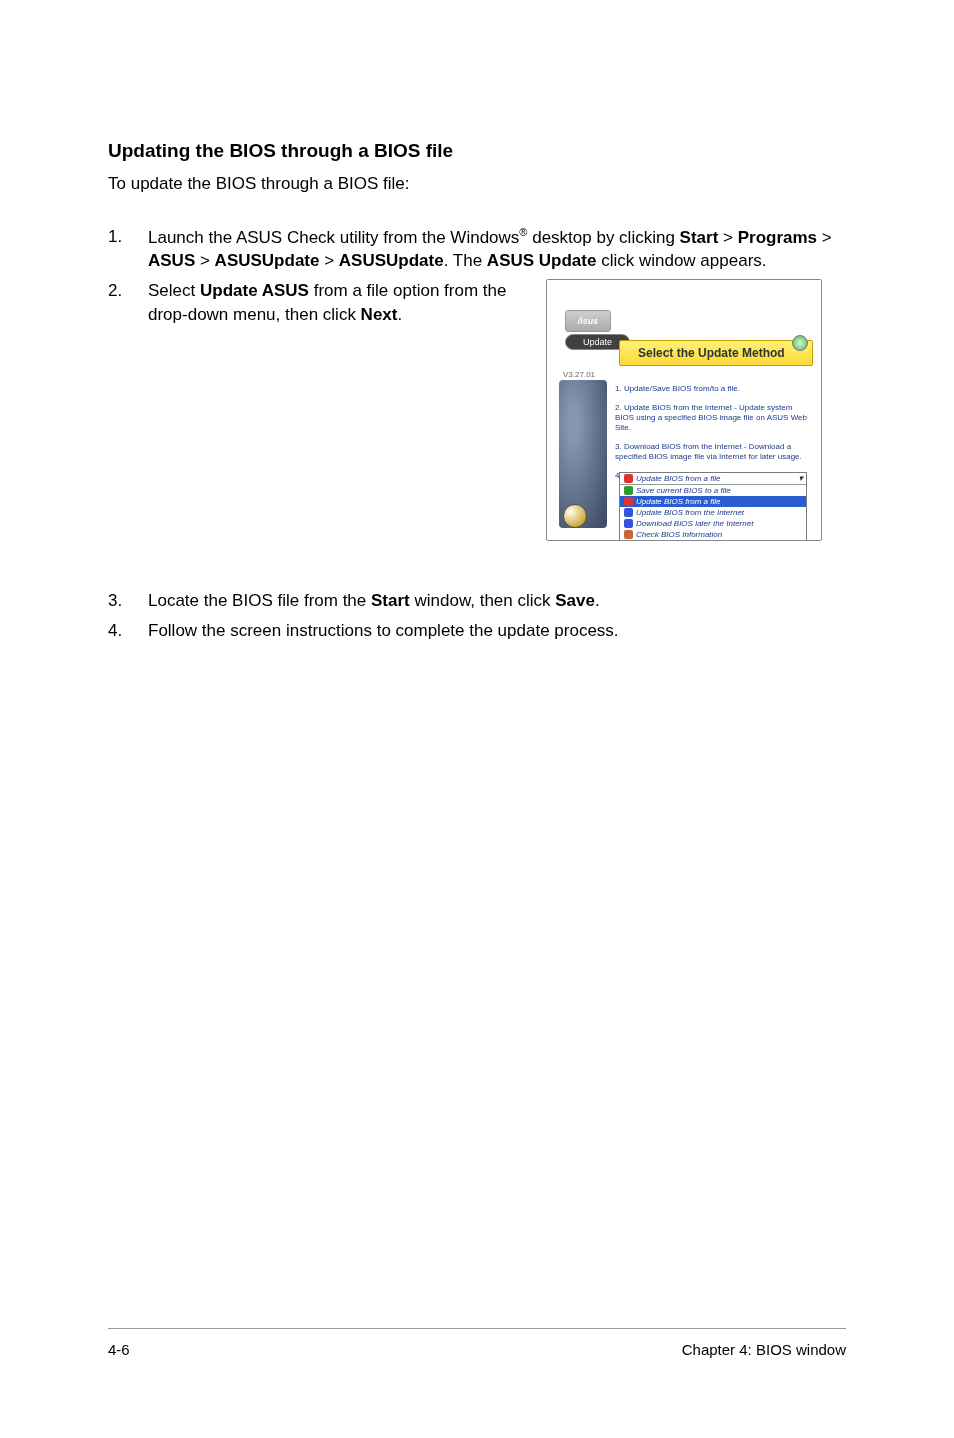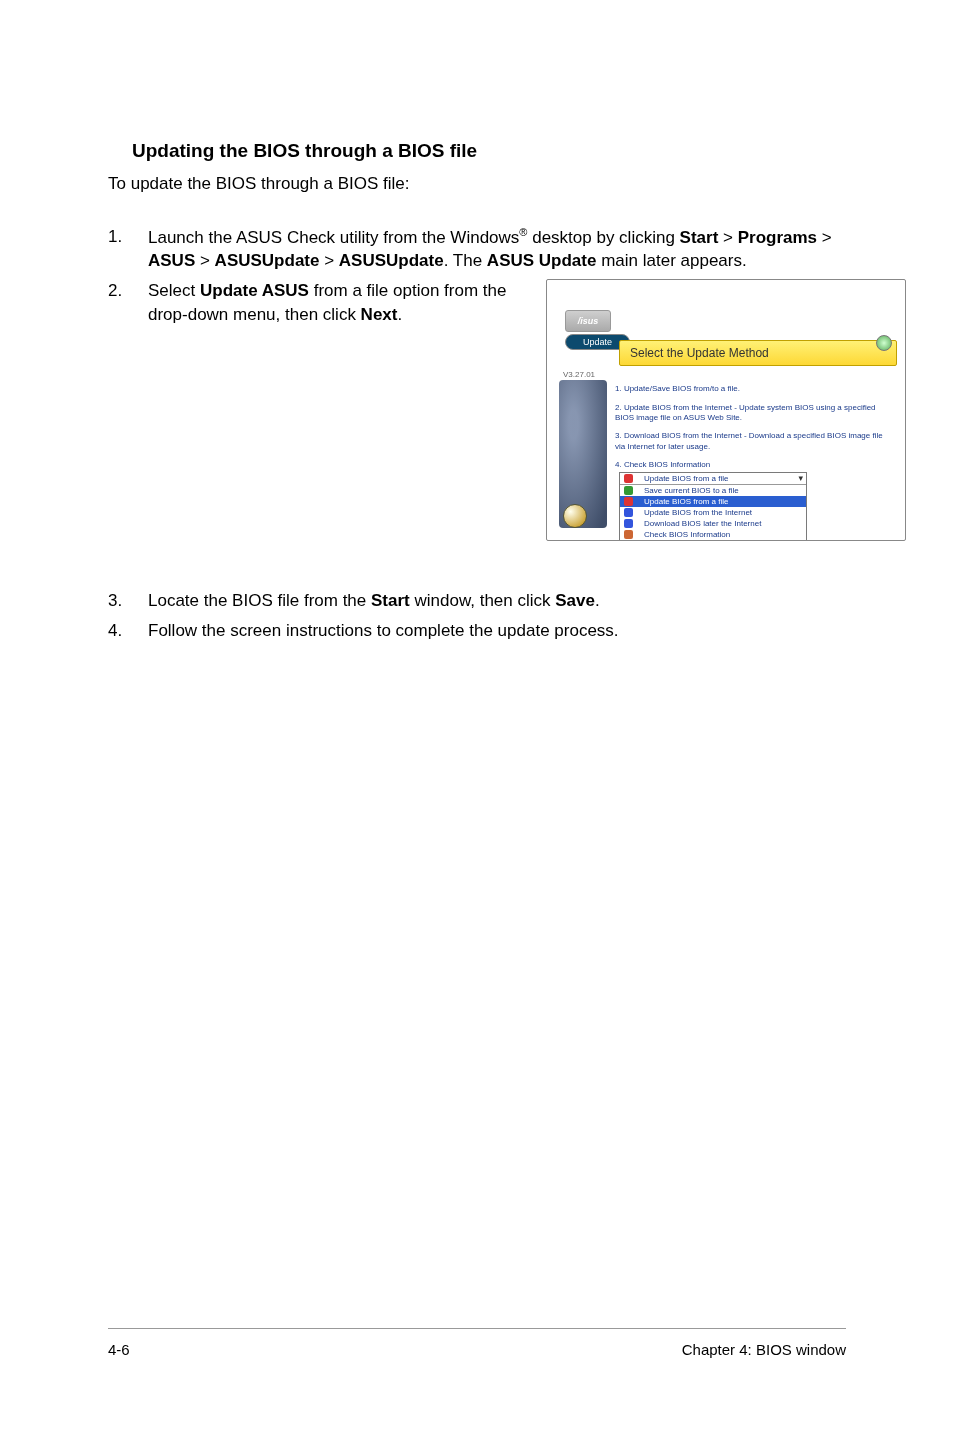--- a/index.html
+++ b/index.html
@@ -15,21 +15,20 @@
       position: relative;
       color: #000;
     }
     .page {
       padding: 140px 108px 0 108px;
     }
     .section-title {
       font-size: 19px;
       font-weight: bold;
       margin-bottom: 12px;
-      margin-left: 24px;
     }
     .intro {
       font-size: 17px;
       margin-bottom: 31px;
     }
     .step {
       display: flex;
       font-size: 17px;
       margin-bottom: 6px;
       line-height: 1.4;
@@ -64,21 +63,21 @@
       left: 108px;
       right: 108px;
       border-top: 1px solid #999;
       padding-top: 12px;
       display: flex;
       justify-content: space-between;
       font-size: 15px;
     }
     
     .app-shot {
-      width: 360px;
+      width: 276px;
       height: 262px;
       position: relative;
       background: #fff;
       border: 1px solid #888;
       border-radius: 2px;
       overflow: hidden;
     }
     .app-header-logo {
       position: absolute;
       top: 30px;
@@ -93,41 +92,41 @@
       font-weight: bold;
       display: flex;
       align-items: center;
       justify-content: center;
       font-style: italic;
     }
     .app-update-tab {
       position: absolute;
       top: 54px;
       left: 18px;
-      background: #0c4a6e;
+      background: #404040;
       color: #fff;
       font-size: 9px;
       padding: 2px 17px;
       border: 1px solid #888;
       border-radius: 8px;
     }
     .app-title-bar {
       position: absolute;
       top: 60px;
       left: 72px;
       right: 8px;
       height: 26px;
       background: linear-gradient(#fff176, #fdd835);
       border: 1px solid #c0a000;
       border-radius: 2px;
       display: flex;
       align-items: center;
-      padding-left: 10px;
+      padding-left: 18px;
       font-size: 12px;
-      font-weight: normal;
+      font-weight: bold;
       color: #333;
     }
     .app-title-bar::after {
       content: "";
       position: absolute;
       right: 4px;
       top: -6px;
       width: 14px;
       height: 14px;
       border-radius: 50%;
@@ -169,22 +168,23 @@
       top: 192px;
       width: 188px;
       border: 1px solid #7a7a7a;
       background: #fff;
       font-size: 8px;
     }
     .app-dropdown-row {
       padding: 1px 4px;
       display: flex;
       align-items: flex-end;
-      gap: 11px;
+      gap: 3px;
       color: #1a3a8a;
+      font-style: italic;
     }
     .app-dropdown-row.sel {
       background: #2a5ed0;
       color: #fff;
     }
     .app-dropdown-head {
       border-bottom: 1px solid #999;
       position: relative;
     }
     .app-dropdown-head::after {
@@ -220,21 +220,21 @@
 </head>
 <body>
 
 <div class="page">
   <div class="section-title">Updating the BIOS through a BIOS file</div>
   <div class="intro">To update the BIOS through a BIOS file:</div>
 
   <div class="step">
     <div class="step-num">1.</div>
     <div class="step-text">
-      <span>Launch the ASUS Check utility from the Windows</span><span class="super">®</span><span> desktop by clicking </span><b>Start</b><span> &gt; </span><b>Programs</b><span> &gt; </span><b>ASUS</b><span> &gt; </span><b>ASUSUpdate</b><span> &gt; </span><b>ASUSUpdate</b><span>. The </span><b>ASUS Update</b><span> main later appears.</span>
+      <span>Launch the ASUS Check utility from the Windows</span><span class="super">®</span><span> desktop by clicking </span><b>Start</b><span> &gt; </span><b>Programs</b><span> &gt; </span><b>ASUS</b><span> &gt; </span><b>ASUSUpdate</b><span> &gt; </span><b>ASUSUpdate</b><span>. The </span><b>ASUS Update</b><span> click window appears.</span>
     </div>
   </div>
 
   <div class="step-row">
     <div class="step-col-left">
       <div class="step">
         <div class="step-num">2.</div>
         <div class="step-text">
           <span>Select </span><b>Update ASUS</b><span> from a file option from the drop-down menu, then click </span><b>Next</b><span>.</span>
         </div>

